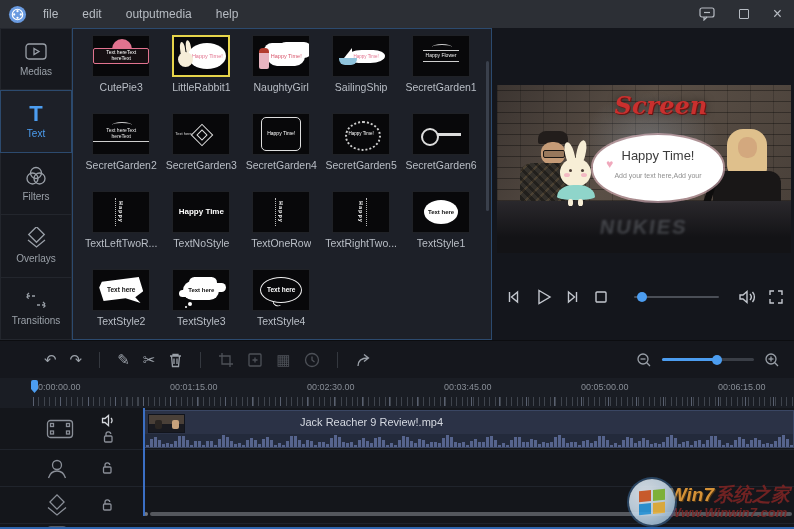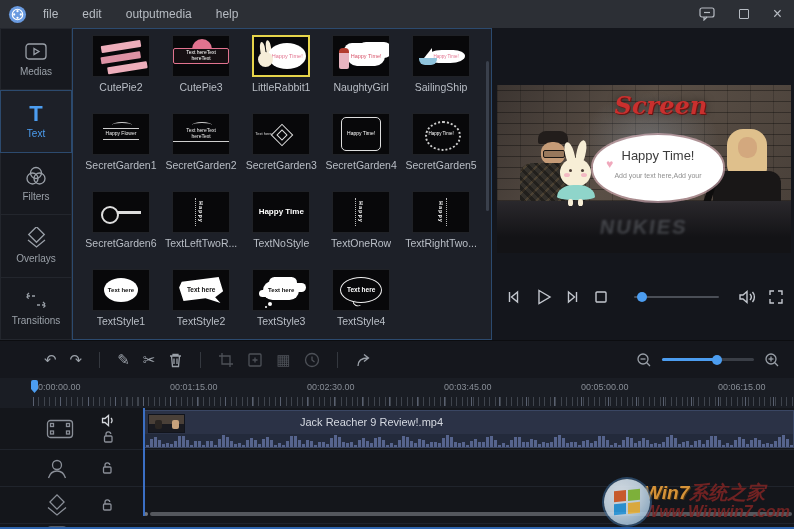--- a/index.html
+++ b/index.html
@@ -227,21 +227,21 @@
   .wm-flag{position:absolute;left:10px;top:11px;width:26px;height:24px;display:grid;
       grid-template-columns:1fr 1fr;grid-template-rows:1fr 1fr;gap:2px;transform:skewY(-6deg);}
   .wm-flag b:nth-child(1){background:#e0642f;}
   .wm-flag b:nth-child(2){background:#8cc63f;}
   .wm-flag b:nth-child(3){background:#2e9fe5;}
   .wm-flag b:nth-child(4){background:#f5bd42;}
   .wm-text{margin-left:-6px;}
   .wm-line1{font-size:19px;font-weight:bold;font-style:italic;line-height:1;}
   .wm-brand{color:#f0a43c;text-shadow:1px 1px 0 #5a3a10;}
   .wm-suffix{color:#7d2424;}
-  .wm-line2{font-size:16px;font-weight:bold;color:#7d2424;font-style:italic;margin-top:1px;}
+  .wm-line2{font-size:13px;font-weight:bold;color:#7d2424;font-style:italic;margin-top:1px;}
 </style>
 </head>
 <body>
 
 <div id="app">
 
   <div class="titlebar">
     <svg class="applogo" viewBox="0 0 20 20">
       <circle cx="10" cy="10" r="9" fill="#6a9be0"></circle>
       <circle cx="10" cy="10" r="5.5" fill="none" stroke="#fff" stroke-width="1.2"></circle>
@@ -296,26 +296,20 @@
       <svg width="26" height="20" viewBox="0 0 26 20">
         <path d="M12 5H3m3-3L3 5l3 3" stroke-dasharray="3 2"></path>
         <path d="M14 14h9m-3-3l3 3-3 3" stroke-dasharray="3 2"></path>
       </svg>
       <span class="slabel">Transitions</span>
     </div>
   </div>
 
   <div class="textpanel">
     <div class="grid">
-        <div class="tpl">
-          <div class="thumb t-ribbon">
-            <span class="ttext"></span>
-          </div>
-          <div class="tlabel">CutePie2</div>
-        </div>
         <div class="tpl">
           <div class="thumb t-badge2">
             <span class="ttext">Text hereText hereText</span>
           </div>
           <div class="tlabel">CutePie3</div>
         </div>
         <div class="tpl selected">
           <div class="thumb t-rabbit">
             <span class="ttext">Happy Time!</span>
           </div>

